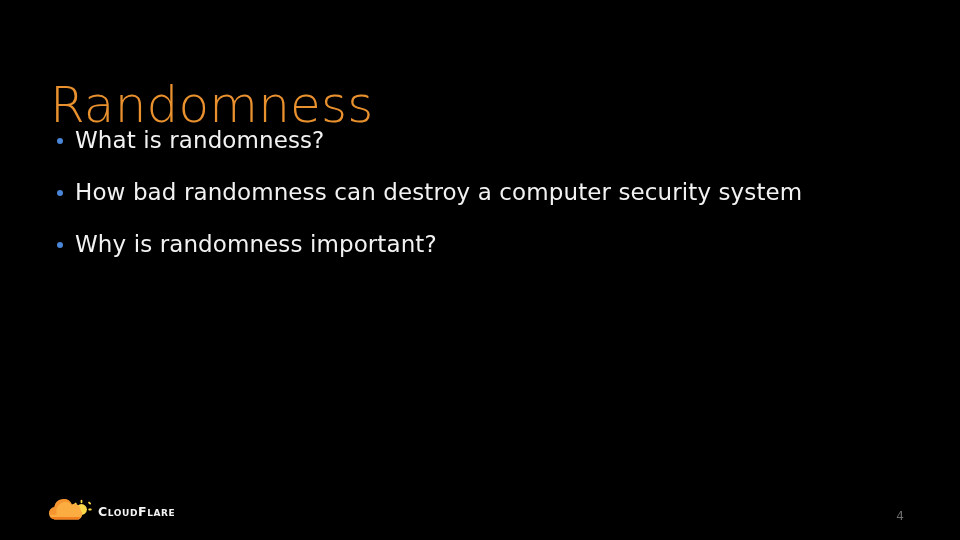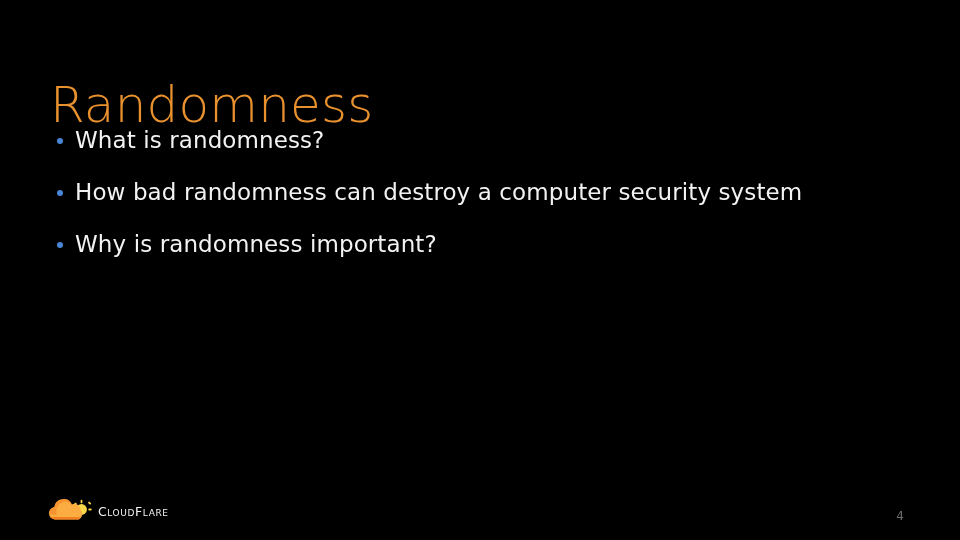--- a/index.html
+++ b/index.html
@@ -75,21 +75,21 @@
   }
   #logo-mark {
     width: 44px;
     height: 26px;
     display: block;
   }
   #logo-wordmark {
     margin-left: 6px;
     font-family: "DejaVu Sans", sans-serif;
     font-size: 12.5px;
-    font-weight: 400;
+    font-weight: 700;
     font-variant: small-caps;
     letter-spacing: 0.6px;
     color: #f4f4f4;
     line-height: 1;
     white-space: nowrap;
     text-align: right;
   }
 
   
   #page-number {

